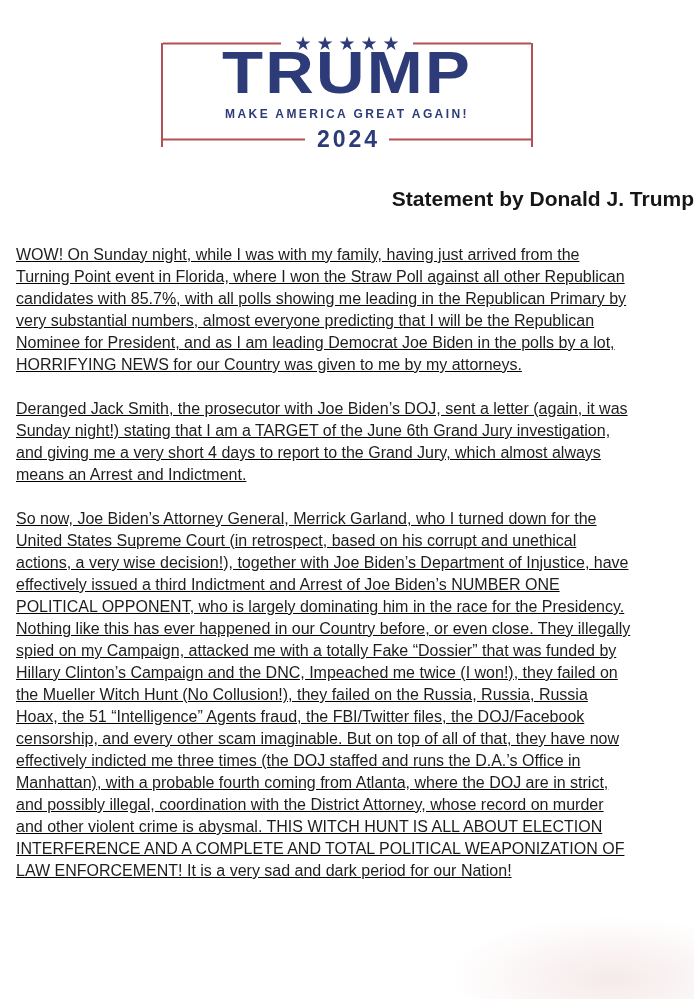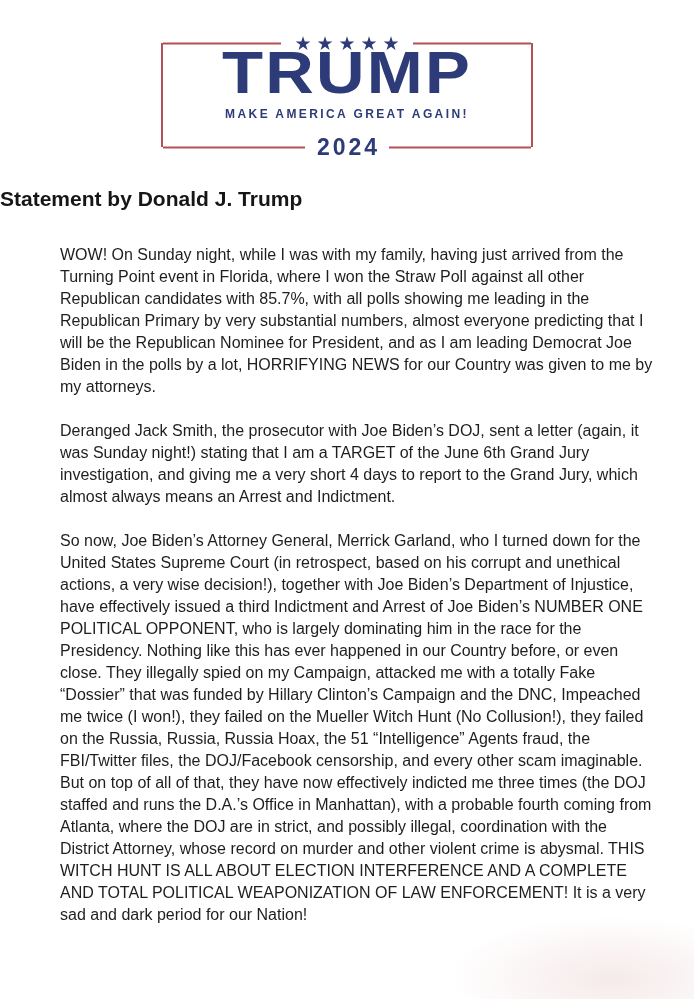--- a/index.html
+++ b/index.html
@@ -30,21 +30,21 @@
     margin:43px auto 0;
     border-left:2px solid var(--red);
     border-right:2px solid var(--red);
     box-sizing:border-box;
   }
   .frame-row{
     position:absolute;left:0;right:0;
     display:flex;align-items:center;
   }
   .frame-row.top{top:0;transform:translateY(-50%);}
-  .frame-row.bottom{bottom:0;transform:translateY(50%);}
+  .frame-row.bottom{bottom:8px;transform:translateY(50%);}
   .hline{flex:1;height:2px;background:var(--red);}
   .stars{
     color:var(--navy);
     font-size:19px;line-height:1;
     letter-spacing:5px;
     padding:0 8px 0 13px;
     white-space:nowrap;
   }
   .logo-name{
     text-align:center;
@@ -70,30 +70,31 @@
     font-weight:bold;
     font-size:23px;line-height:1;
     letter-spacing:3px;
     padding:0 9px 0 12px;
     white-space:nowrap;
   }
 
   
   .doc-title{
     margin-top:37px;
-    text-align:left;
+    text-align:right;
     color:#161616;
     font-weight:bold;
     font-size:21px;
     line-height:29px;
   }
 
   
   .body-text{
-    margin:31px 38px 0 60px;
+    margin:31px 38px 0 16px;
+    text-decoration:underline;
   }
   .body-text p{
     margin:0 0 22px 0;
     max-width:616px;
     color:var(--ink);
     font-size:16px;
     line-height:22px;
   }
 </style>
 </head>

